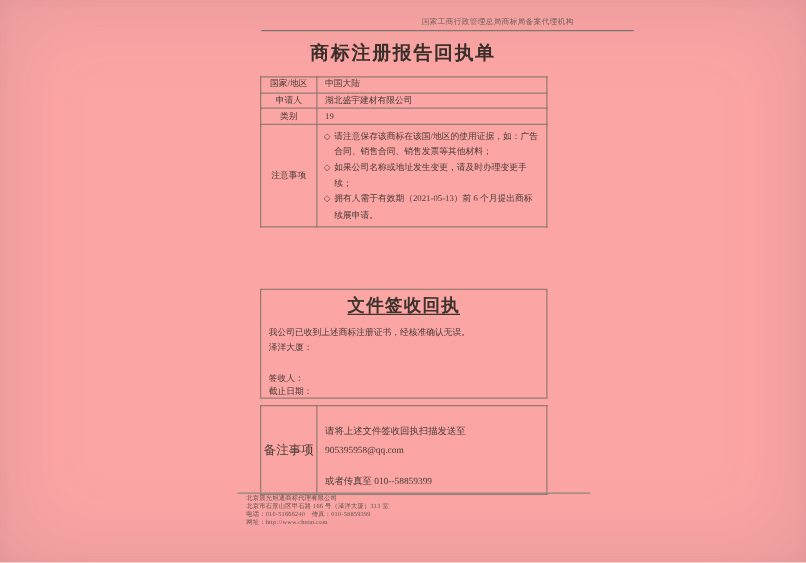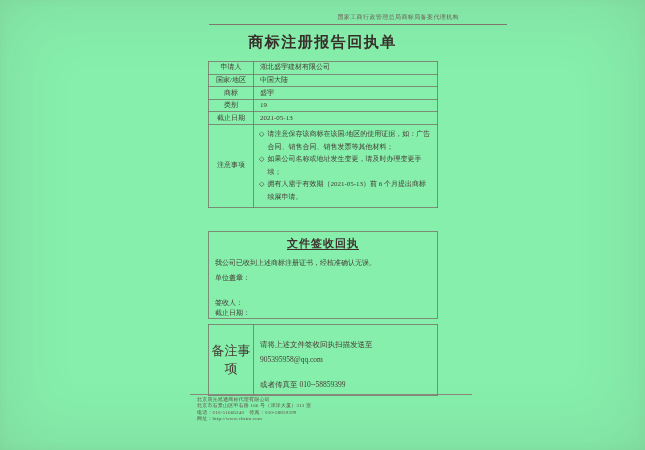--- a/index.html
+++ b/index.html
@@ -1,18 +1,18 @@
 <!DOCTYPE html>
 <html><head>
 <meta charset="utf-8">
 <style>
   html,body{margin:0;padding:0;background:#ffffff;}
   .sheet{
     position:relative;width:645px;height:450px;overflow:hidden;
-    background:#86efac;
+    background:#fca5a5;
     font-family:"Liberation Serif","DejaVu Serif",serif;
     color:#463b33;
   }
   .sheet::before{
     content:"";position:absolute;inset:0;pointer-events:none;
     box-shadow:inset 0 0 70px rgba(95,88,80,.16), inset 0 0 10px rgba(95,88,80,.05);
   }
   .agency-note{
     position:absolute;top:13px;right:186px;width:220px;
     font-size:6px;letter-spacing:.4px;text-align:right;color:#6d6057;
@@ -35,30 +35,30 @@
   .info-table td.val{padding:0 3px 0 6px;}
   .info-table tr.row-simple td{height:11.6px;}
   .info-table td.notes{padding:3px 4px 3px 5px;vertical-align:middle;}
   .note{display:flex;gap:3px;font-size:7px;line-height:12.6px;}
   .note .bullet{flex:0 0 auto;}
   .receipt-box{
     position:absolute;top:231px;left:208px;width:228px;height:86px;
     border:1px solid rgba(122,111,102,.78);
   }
   .receipt-title{
-    text-align:center;margin-top:4px;font-size:11px;font-weight:700;
+    text-align:center;margin-top:4px;font-size:14px;font-weight:700;
     letter-spacing:1px;text-decoration:underline;text-underline-offset:2px;color:#3c332d;
   }
   .receipt-body{font-size:7px;margin:7px 6px 0 6px;}
   .seal-label{position:absolute;left:6px;top:41px;font-size:7px;}
   .signer-label{position:absolute;left:6px;top:66px;font-size:7px;font-family:Liberation Mono, monospace;}
   .date-label{position:absolute;left:6px;top:76px;font-size:7px;}
   .remark-table{position:absolute;top:324px;left:208px;width:230px;}
   .remark-table td{border:1px solid rgba(122,111,102,.78);}
-  .remark-table td.lbl{width:42px;text-align:center;font-size:13px;}
+  .remark-table td.lbl{width:42px;text-align:center;font-size:10px;}
   .remark-table td.val{font-size:7.5px;padding:2px 4px 2px 6px;}
   .remark-table td.val div{line-height:14.5px;margin-top:11px;}
   .footer-rule{
     position:absolute;top:394px;left:190px;width:282px;height:1px;
     background:#8f857d;
   }
   .footer-lines{
     position:absolute;top:397px;left:197px;
     font-size:5px;line-height:6.3px;letter-spacing:.2px;color:#5e5149;
   }
@@ -69,38 +69,30 @@
 <div class="sheet">
 
   <div class="agency-note">国家工商行政管理总局商标局备案代理机构</div>
   <div class="header-rule"></div>
 
   <div class="doc-title">商标注册报告回执单</div>
 
   <table class="info-table">
     <tbody>
         <tr class="row-simple">
+      <td class="lbl">国家/地区</td>
+      <td class="val">中国大陆</td>
+    </tr>
+    <tr class="row-simple">
       <td class="lbl">申请人</td>
       <td class="val">湖北盛宇建材有限公司</td>
     </tr>
     <tr class="row-simple">
-      <td class="lbl">国家/地区</td>
-      <td class="val">中国大陆</td>
-    </tr>
-    <tr class="row-simple">
-      <td class="lbl">商标</td>
-      <td class="val">盛宇</td>
-    </tr>
-    <tr class="row-simple">
       <td class="lbl">类别</td>
       <td class="val">19</td>
-    </tr>
-    <tr class="row-simple">
-      <td class="lbl">截止日期</td>
-      <td class="val">2021-05-13</td>
     </tr>
     <tr>
       <td class="lbl">注意事项</td>
       <td class="val notes">
         <div class="note">
           <span class="bullet">◇</span>
           <span>请注意保存该商标在该国/地区的使用证据，如：广告合同、销售合同、销售发票等其他材料；</span>
         </div>
         <div class="note">
           <span class="bullet">◇</span>
@@ -111,21 +103,21 @@
           <span>拥有人需于有效期（2021-05-13）前 6 个月提出商标续展申请。</span>
         </div>
       </td>
     </tr>
   </tbody>
     </table>
 
   <div class="receipt-box">
     <div class="receipt-title">文件签收回执</div>
     <div class="receipt-body">我公司已收到上述商标注册证书，经核准确认无误。</div>
-    <div class="seal-label">单位盖章：</div>
+    <div class="seal-label">泽洋大厦：</div>
     <div class="signer-label">签收人：</div>
     <div class="date-label">截止日期：</div>
   </div>
 
   <table class="remark-table">
     <tbody>
         <tr>
       <td class="lbl">备注事项</td>
       <td class="val">
         <div>请将上述文件签收回执扫描发送至 905395958@qq.com</div>

